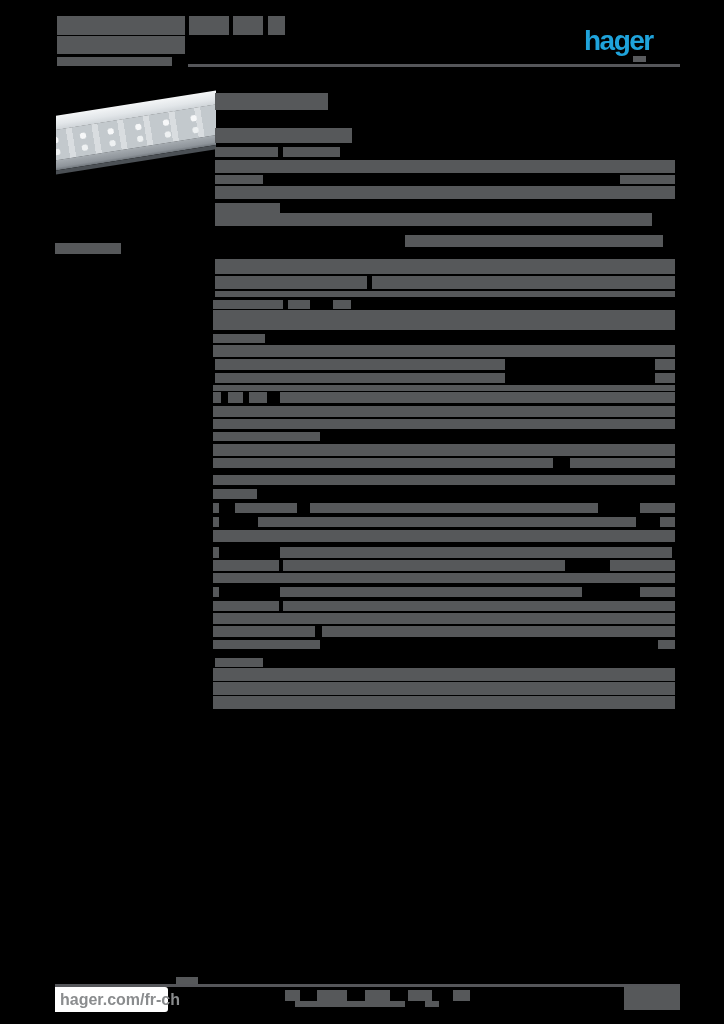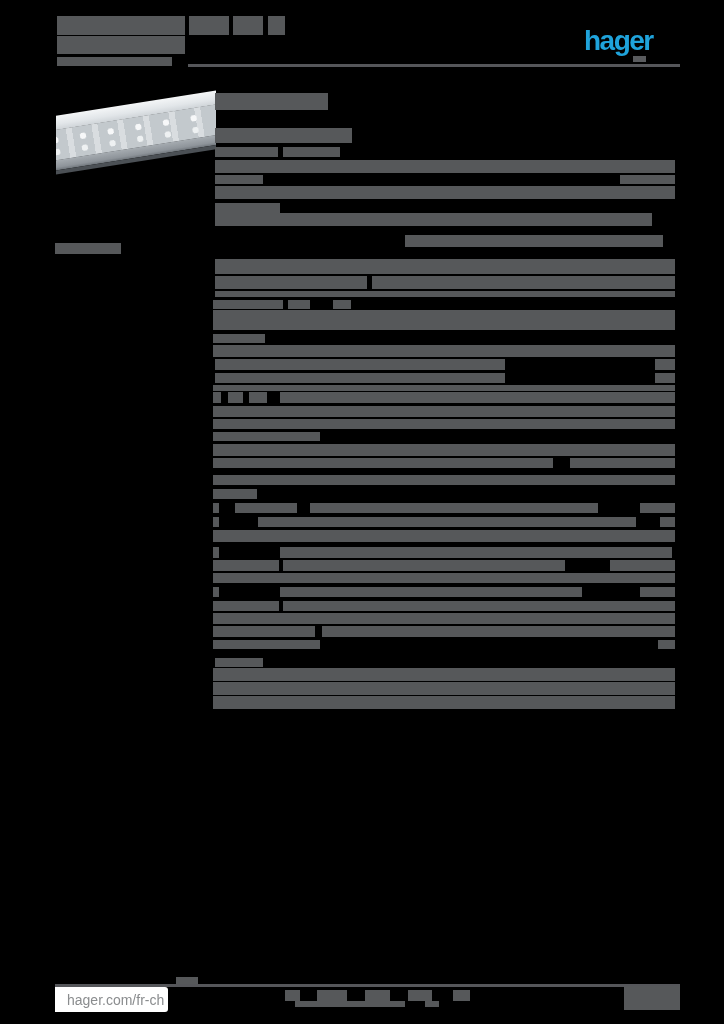--- a/index.html
+++ b/index.html
@@ -57,21 +57,21 @@
 
   
   .footer-rule { left: 55px; top: 984px; width: 625px; height: 3px; }
   .url-pill {
     position: absolute; left: 55px; top: 987px; width: 113px; height: 25px;
     background: var(--white, #ffffff); border-radius: 0 3px 3px 0;
     display: flex; align-items: center;
   }
   .url-text {
     color: var(--footer_url_text, #8a8c8e);
-    font-size: 14px; font-weight: normal; padding-left: 12px;
+    font-size: 16px; font-weight: bold; padding-left: 5px;
     filter: blur(0.4px); white-space: nowrap;
   }
   .footer-right-block { position: absolute; left: 624px; top: 986px; width: 56px; height: 24px; background: #56585a; }
 </style>
 </head>
 <body>
 
 <div class="page">
 
   <div class="layer">

